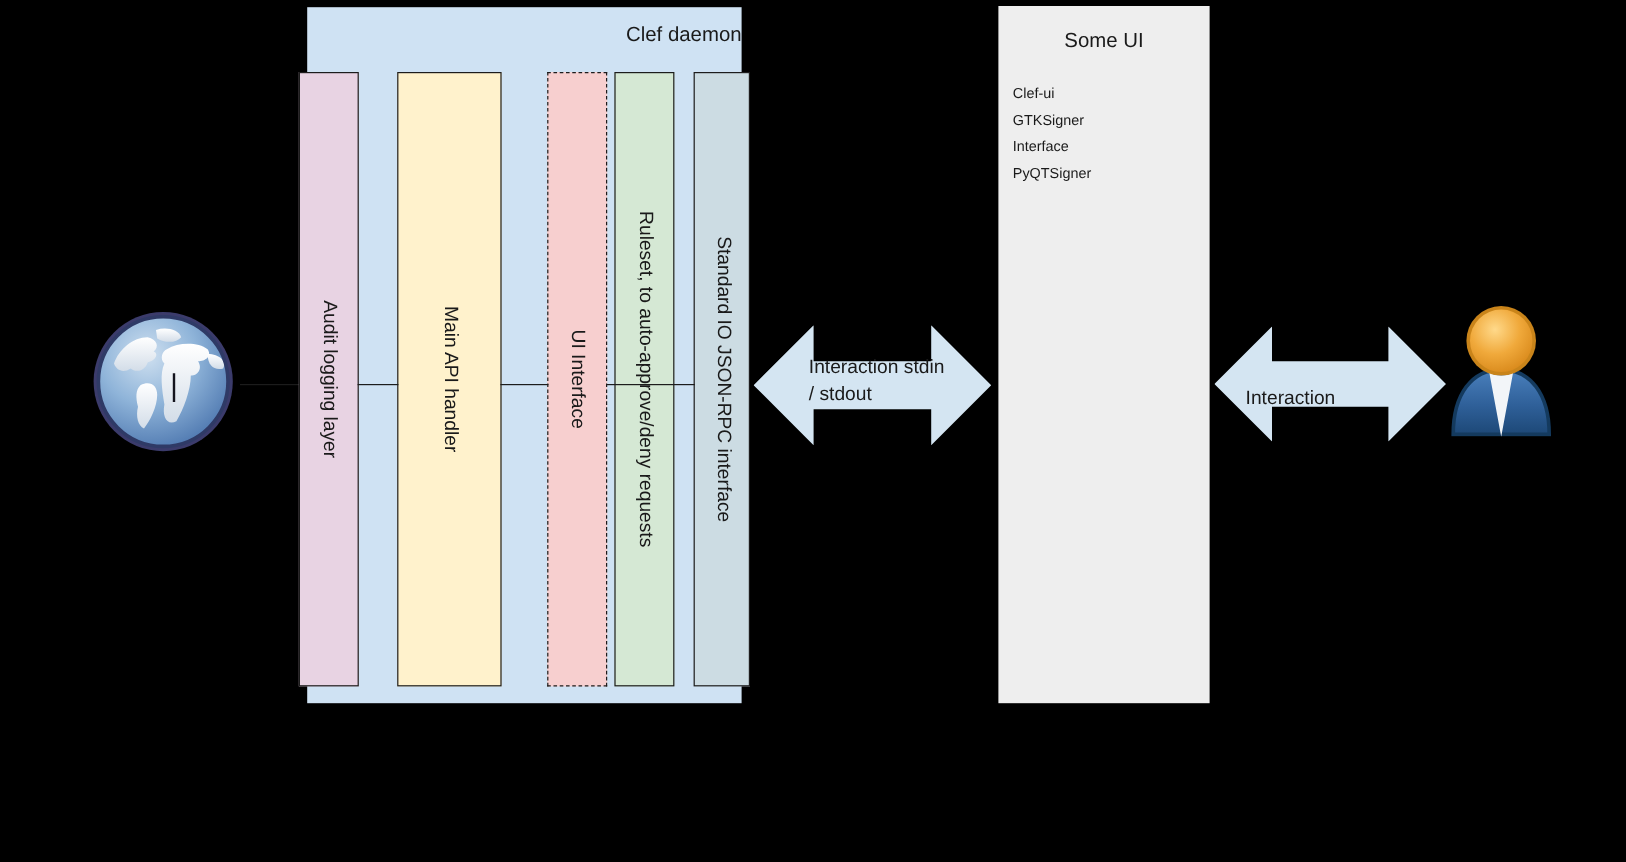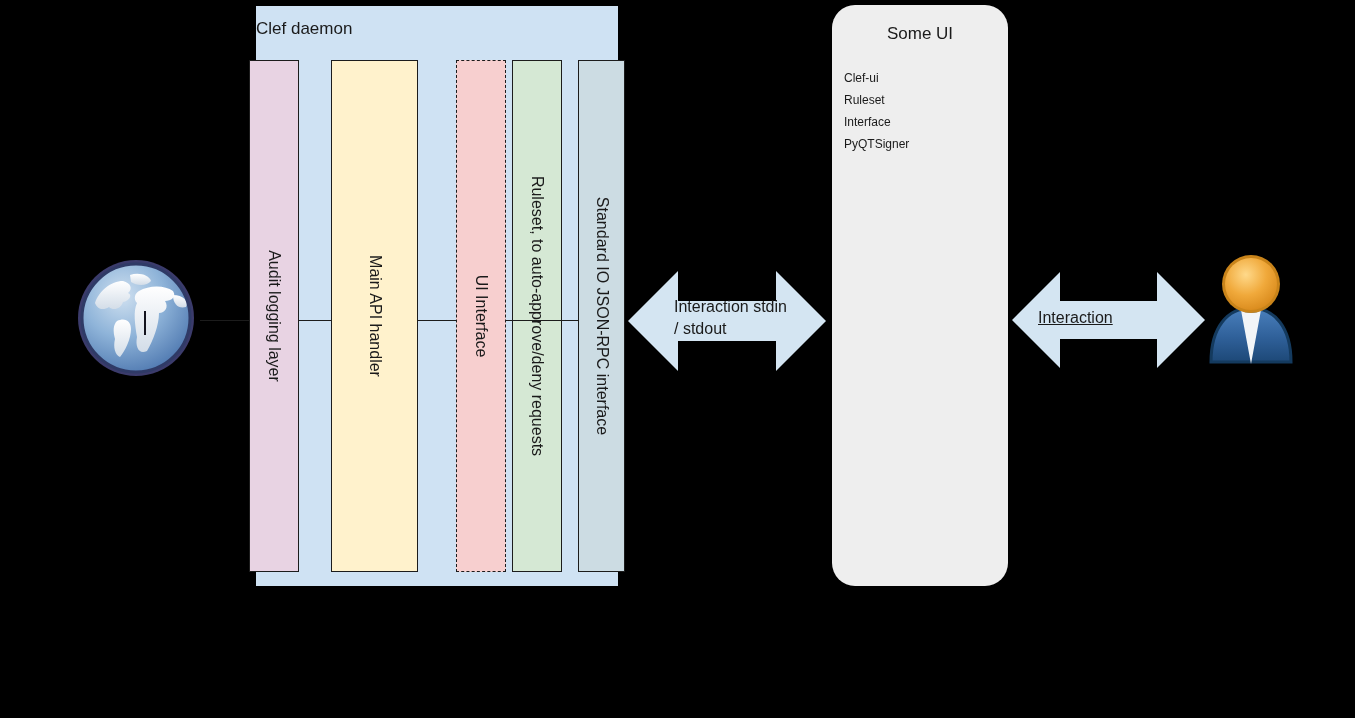--- a/index.html
+++ b/index.html
@@ -30,21 +30,21 @@
     width: 362px;
     height: 580px;
     background: #cfe2f3;
     box-sizing: border-box;
   }
   .daemon-title {
     position: absolute;
     left: 256px;
     top: 18px;
     width: 362px;
-    text-align: left;
+    text-align: right;
     font-size: 17px;
     color: #1a1a1a;
     line-height: 22px;
   }
 
   
   .col {
     position: absolute;
     top: 60px;
     height: 512px;
@@ -82,21 +82,20 @@
 
   
   .ui-box {
     position: absolute;
     left: 832px;
     top: 5px;
     width: 176px;
     height: 581px;
     background: #eeeeee;
     box-sizing: border-box;
-    border-radius: 23px;
   }
   .ui-title {
     position: absolute;
     left: 0;
     top: 19px;
     width: 176px;
     text-align: center;
     font-size: 17px;
     color: #1a1a1a;
   }
@@ -119,21 +118,21 @@
     position: absolute;
     font-size: 16px;
     color: #1a1a1a;
     line-height: 22px;
     white-space: pre-line;
     pointer-events: none;
   }
   .arrow-1 { left: 628px; top: 271px; }
   .arrow-1-label { left: 674px; top: 296px; }
   .arrow-2 { left: 1012px; top: 272px; }
-  .arrow-2-label { left: 1038px; top: 307px; text-decoration: underline; }
+  .arrow-2-label { left: 1038px; top: 322px; }
 
   
   .globe {
     position: absolute;
     left: 73px;
     top: 255px;
     width: 126px;
     height: 126px;
   }
   
@@ -209,21 +208,21 @@
       <polygon points="0,50 50,0 50,30 148,30 148,0 198,50 148,100 148,70 50,70 50,100" fill="#d4e5f2" stroke="#ffffff" stroke-width="0"></polygon>
     </svg>
   </div>
   <div class="arrow-label arrow-1-label">Interaction stdin
 / stdout</div>
 
   <div class="ui-box">
     <div class="ui-title">Some UI</div>
     <div class="ui-list">
       <div>Clef-ui</div>
-      <div>Ruleset</div>
+      <div>GTKSigner</div>
       <div>Interface</div>
       <div>PyQTSigner</div>
     </div>
   </div>
 
   <div class="arrow arrow-2">
     <svg width="193" height="96" viewBox="0 0 193 96">
       <polygon points="0,48 48,0 48,29 145,29 145,0 193,48 145,96 145,67 48,67 48,96" fill="#d4e5f2" stroke="#ffffff" stroke-width="0"></polygon>
     </svg>
   </div>

